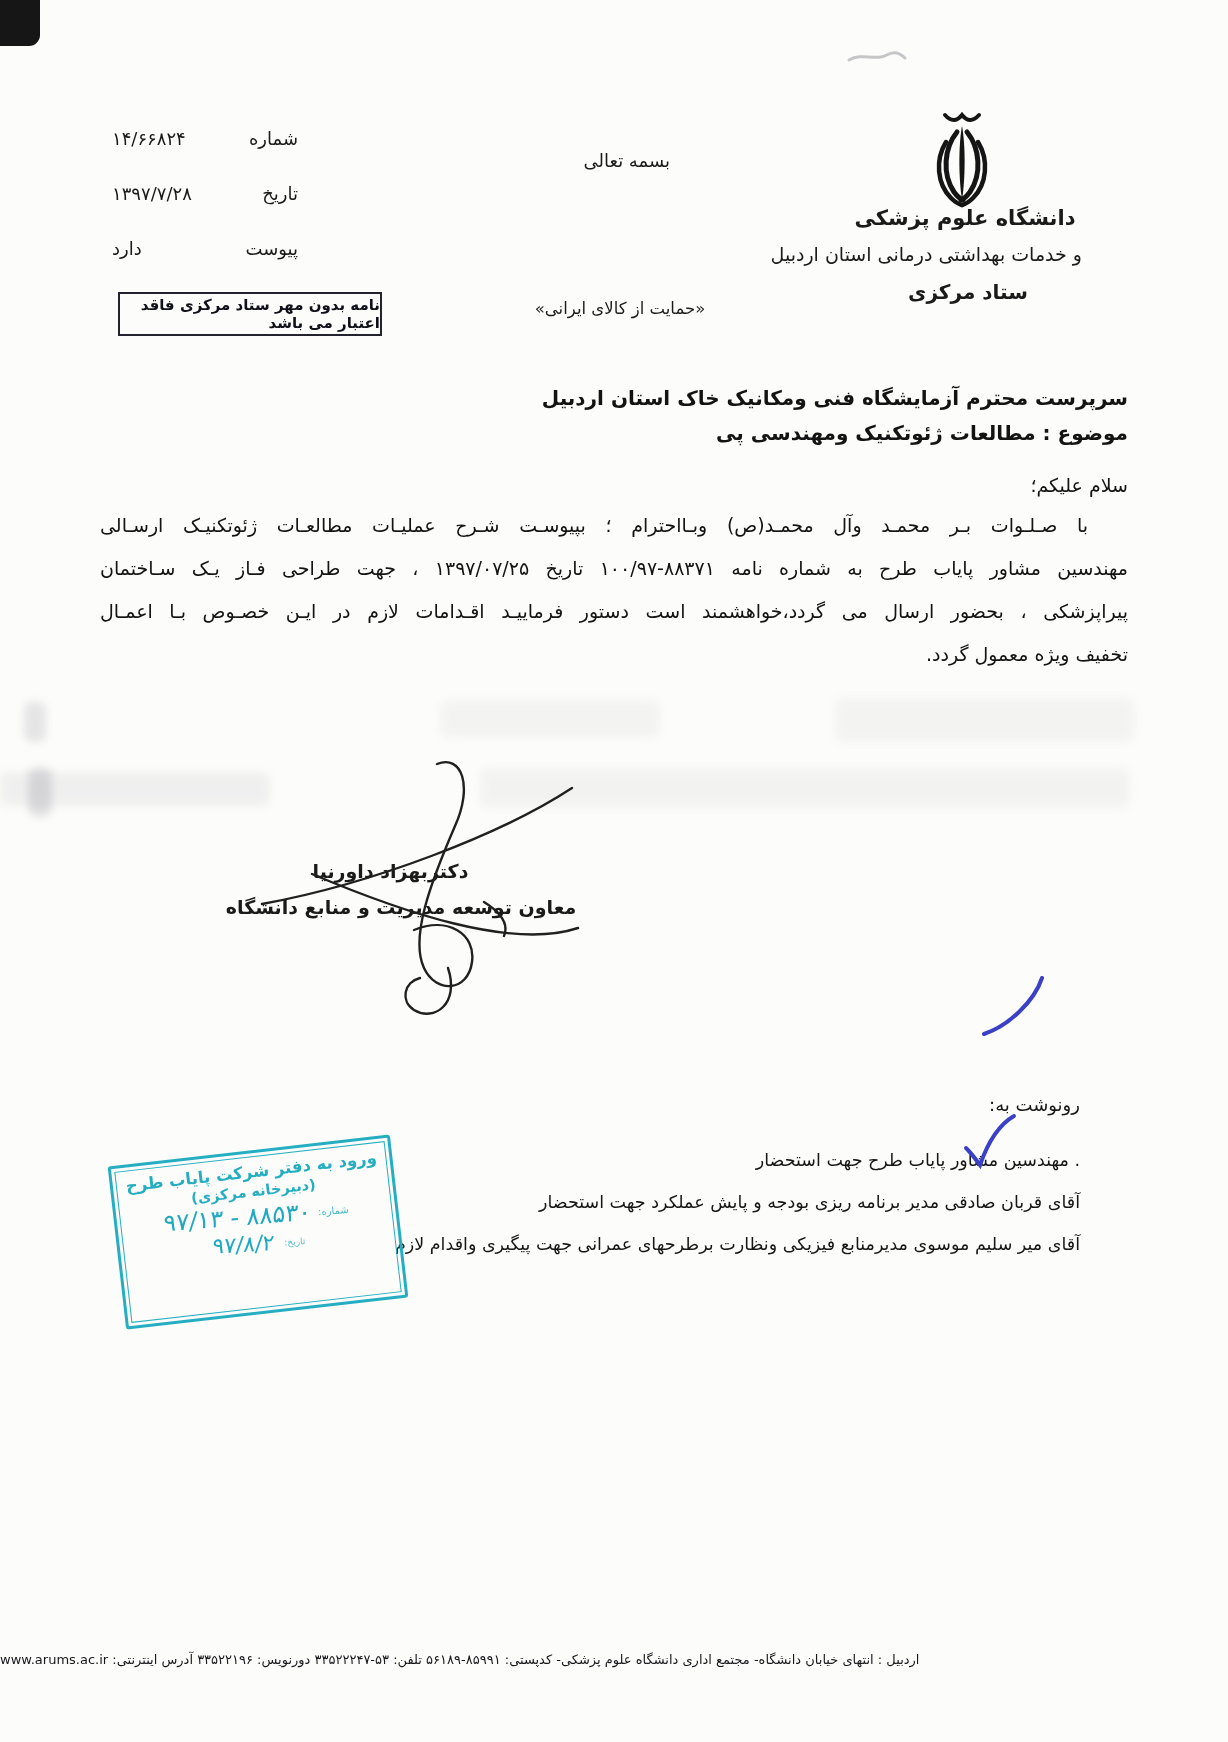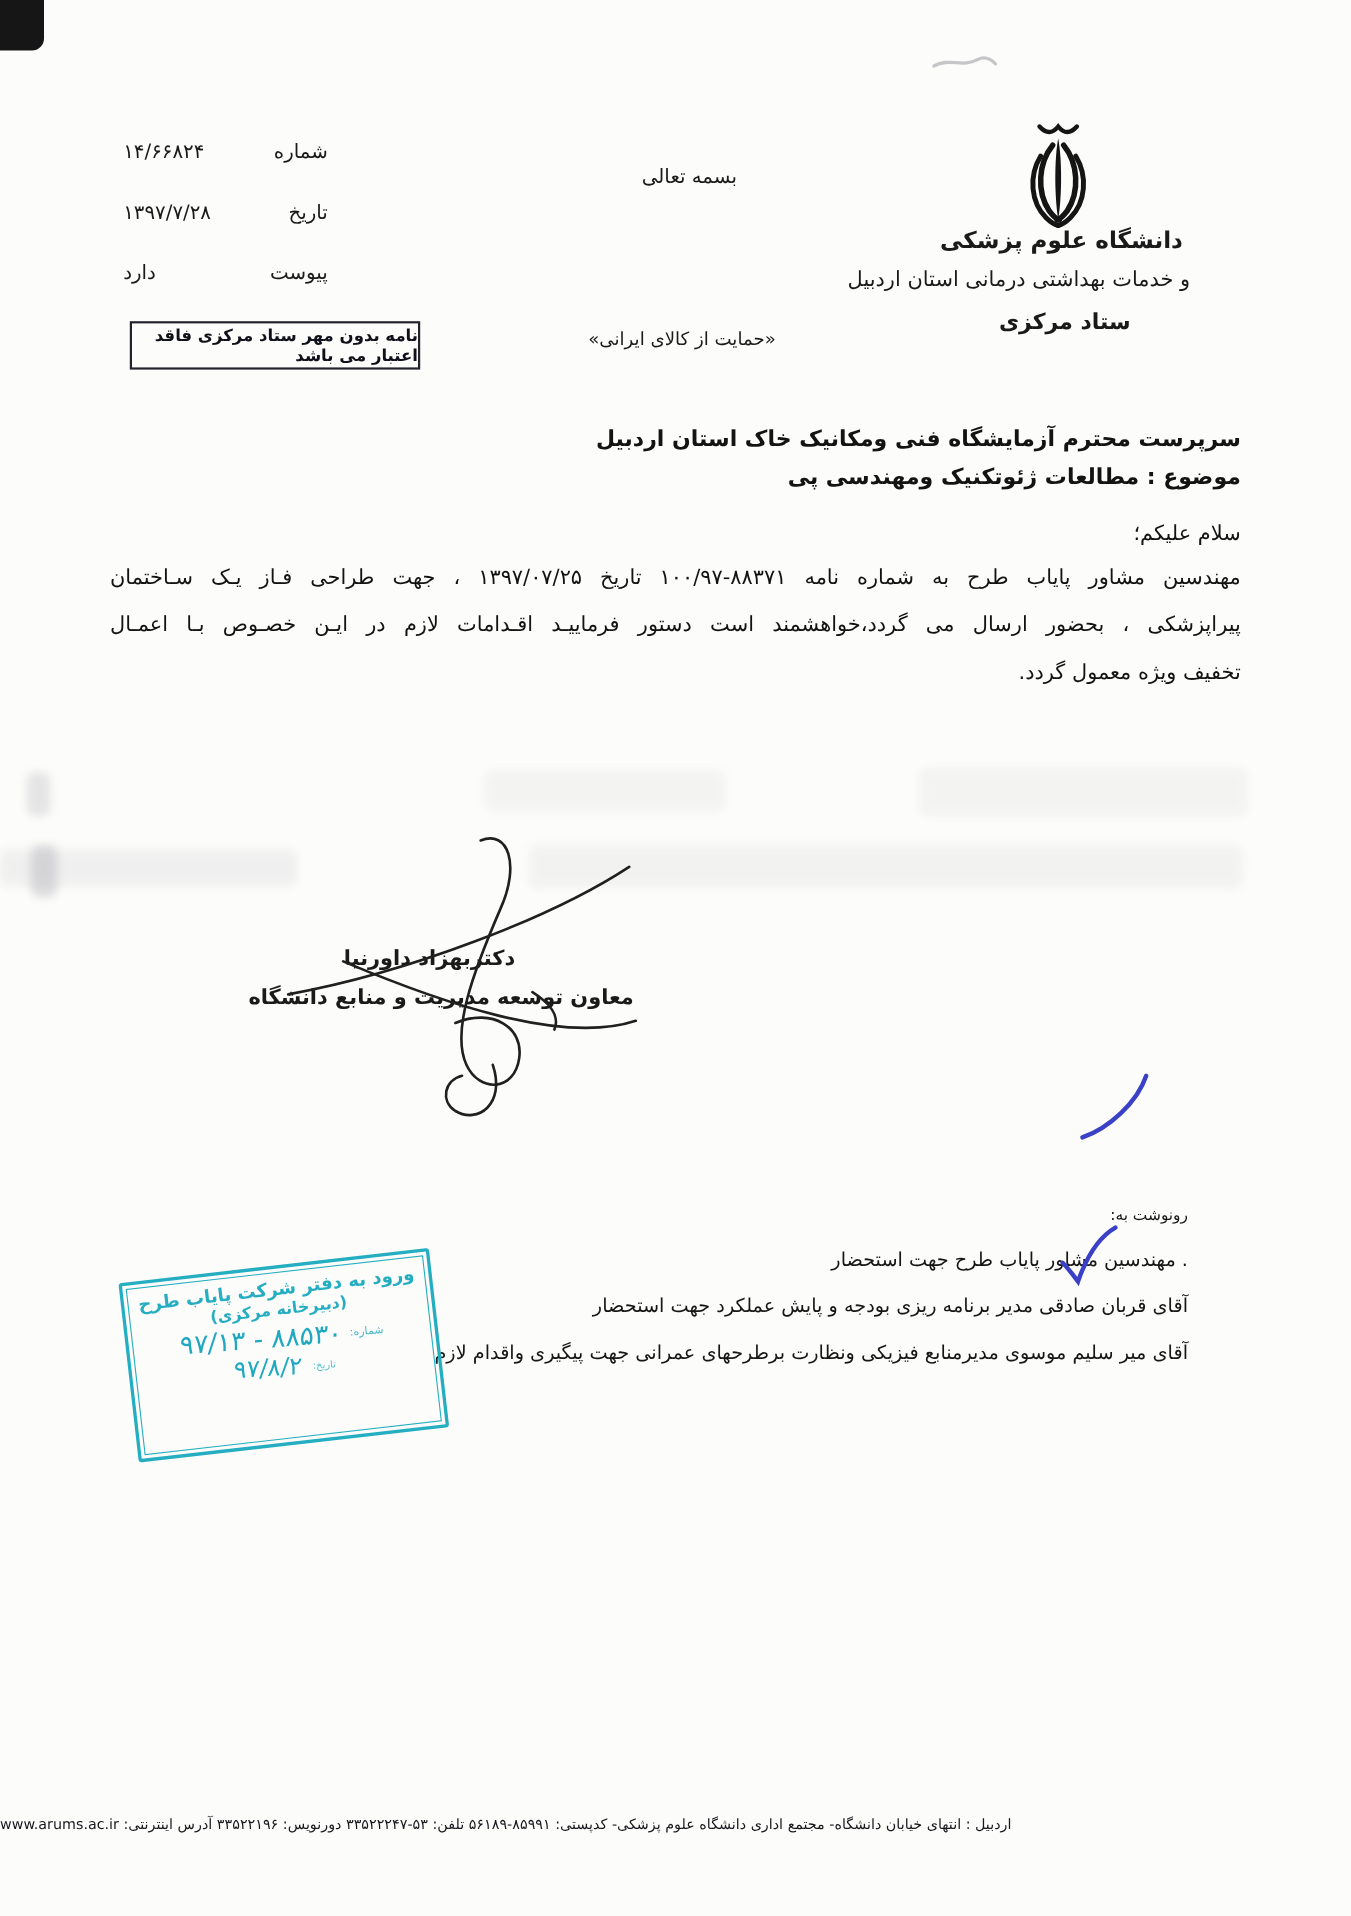--- a/index.html
+++ b/index.html
@@ -55,21 +55,21 @@
 
   
   .sig-name  { position:absolute; left:298px; top:860px; width:185px; text-align:center;
     font-weight:bold; font-size:19px; white-space:nowrap; }
   .sig-title { position:absolute; left:213px; top:896px; width:376px; text-align:center;
     font-weight:bold; font-size:19px; white-space:nowrap; }
   .sig-svg   { position:absolute; left:252px; top:752px; width:334px; height:276px; }
 
   
   .cc { position:absolute; right:148px; top:1093px; width:740px; direction:rtl; text-align:right; color:#161616; }
-  .cc-heading { font-size:14px; line-height:24px; margin-bottom:17px; }
+  .cc-heading { font-size:18px; line-height:24px; margin-bottom:31px; }
   .cc-item { font-size:17.5px; line-height:24px; margin-bottom:18px; white-space:nowrap; }
   .blue-pen { position:absolute; left:950px; top:970px; width:132px; height:212px; }
 
   
   .stamp { position:absolute; left:116px; top:1150px; width:284px; height:164px;
     transform:rotate(-6.5deg); color:#25aec2; }
   .stamp-outer { width:100%; height:100%; border:3px solid #25aec2; border-radius:3px; padding:3px; }
   .stamp-inner { width:100%; height:100%; border:1.5px solid #25aec2; display:flex;
     flex-direction:column; align-items:center; padding-top:5px; }
   .stamp-line1 { font-size:16.5px; font-weight:bold; white-space:nowrap; }
@@ -133,20 +133,21 @@
 
   <div class="org1">دانشگاه علوم پزشکی</div>
   <div class="org2">و خدمات بهداشتی درمانی استان اردبیل</div>
   <div class="org3">ستاد مرکزی</div>
   <div class="slogan">«حمایت از کالای ایرانی»</div>
 
   <div class="letter">
     <div class="addressee">سرپرست محترم آزمایشگاه فنی ومکانیک خاک استان اردبیل</div>
     <div class="subject">موضوع : مطالعات ژئوتکنیک ومهندسی پی</div>
     <div class="salutation">سلام علیکم؛</div>
+    <div class="body-line indent">با صـلـوات بـر محمـد وآل محمـد(ص) وبـااحترام ؛ بپیوسـت شـرح عملیـات مطالعـات ژئوتکنیـک ارسـالی</div>
     <div class="body-line">مهندسین مشاور پایاب طرح به شماره نامه ۸۸۳۷۱-۱۰۰/۹۷ تاریخ ۱۳۹۷/۰۷/۲۵ ، جهت طراحی فـاز یـک سـاختمان</div>
     <div class="body-line">پیراپزشکی ، بحضور ارسال می گردد،خواهشمند است دستور فرماییـد اقـدامات لازم در ایـن خصـوص بـا اعمـال</div>
     <div class="body-line last">تخفیف ویژه معمول گردد.</div>
   </div>
 
   <div class="sig-name">دکتربهزاد داورنیا</div>
   <div class="sig-title">معاون توسعه مدیریت و منابع دانشگاه</div>
   <svg class="sig-svg" viewBox="0 0 334 276">
     <g fill="none" stroke="#202020" stroke-width="2.4" stroke-linecap="round">
       <path d="M320 36 C250 82 120 132 10 152"></path>

